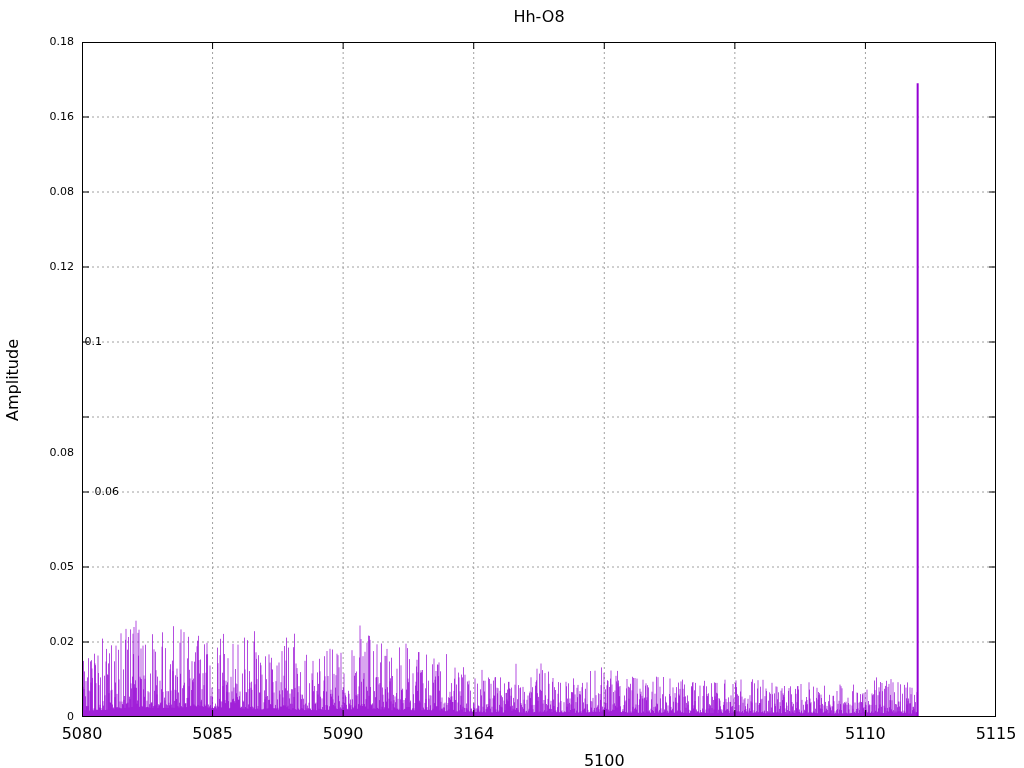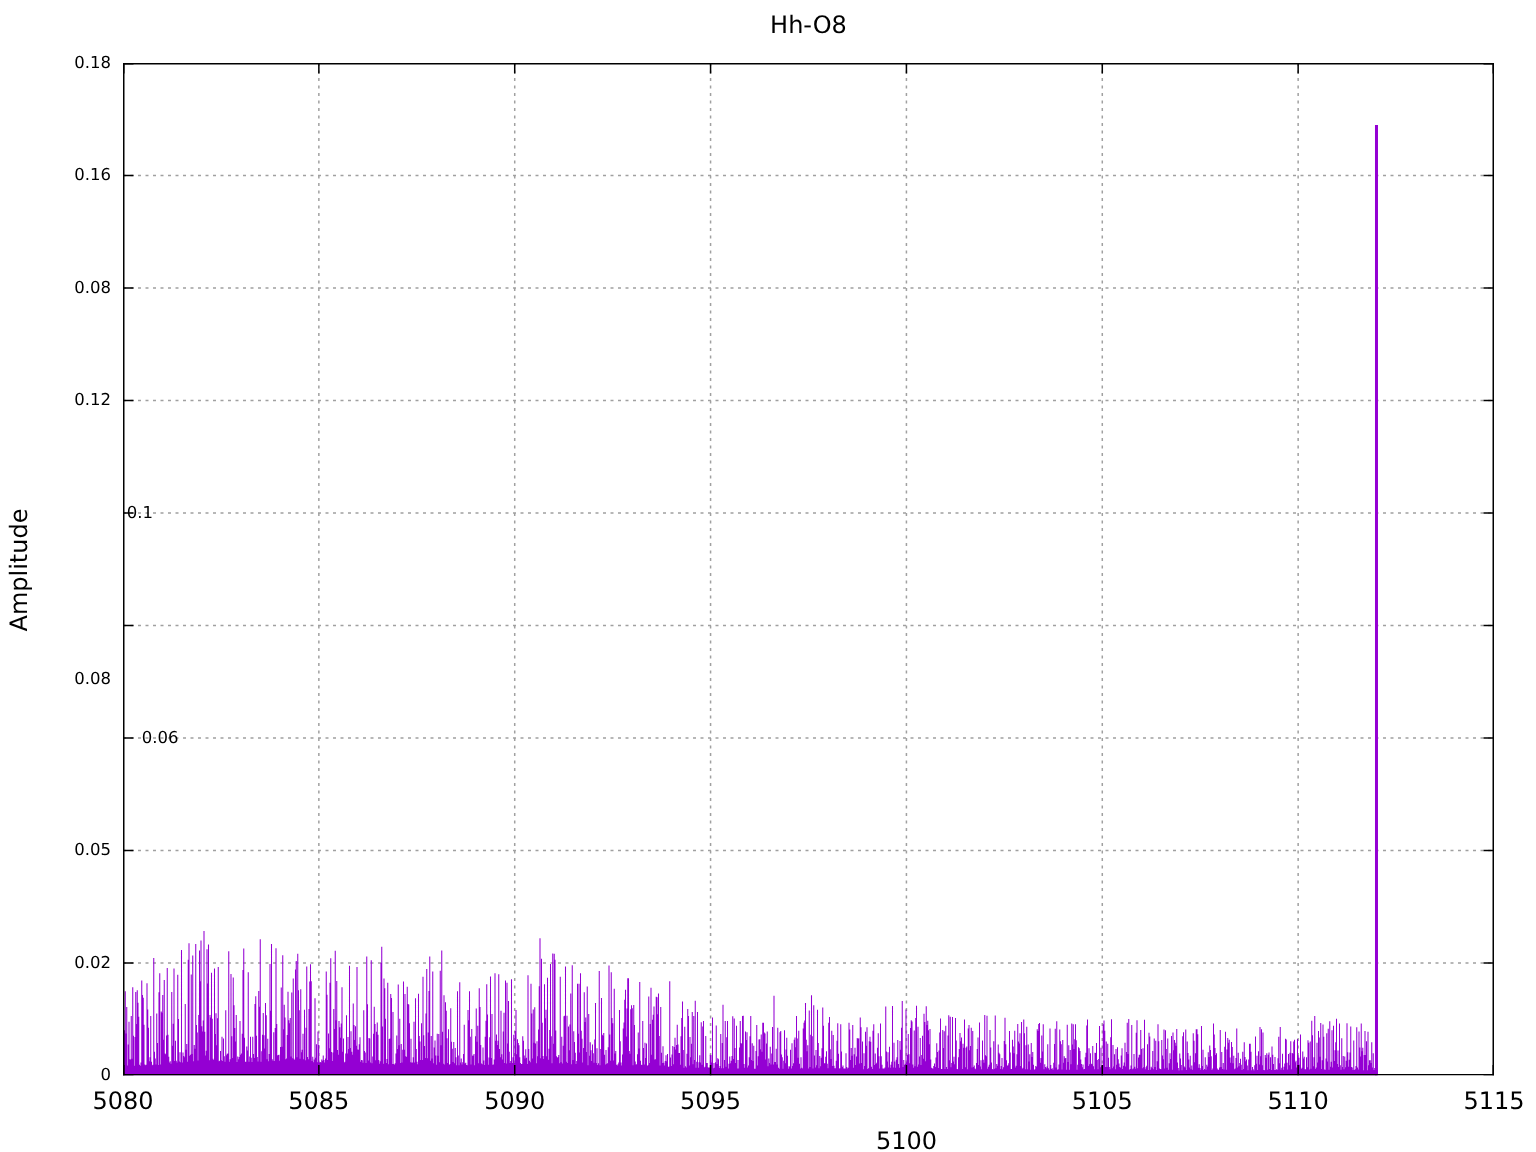--- a/index.html
+++ b/index.html
@@ -141,19 +141,19 @@
       <div class="ytick" style="top: 333px; margin-left: 28px;">0.1</div>
       <div class="ytick" style="top: 258px;">0.12</div>
       <div class="ytick" style="top: 183px;">0.08</div>
       <div class="ytick" style="top: 108px;">0.16</div>
       <div class="ytick" style="top: 33px;">0.18</div>
     </div>
   <div id="xtick-container">
       <div class="xtick" style="left: 42px; top: 725px;">5080</div>
       <div class="xtick" style="left: 172.571px; top: 725px;">5085</div>
       <div class="xtick" style="left: 303.143px; top: 725px;">5090</div>
-      <div class="xtick" style="left: 433.714px; top: 725px;">5095</div>
+      <div class="xtick" style="left: 433.714px; top: 725px;">3164</div>
       <div class="xtick" style="left: 564.286px; top: 706px; margin-top: 46px;">5100</div>
       <div class="xtick" style="left: 694.857px; top: 725px;">5105</div>
       <div class="xtick" style="left: 825.429px; top: 725px;">5110</div>
       <div class="xtick" style="left: 956px; top: 725px;">5115</div>
     </div>
 </div>
 
 </body></html>

